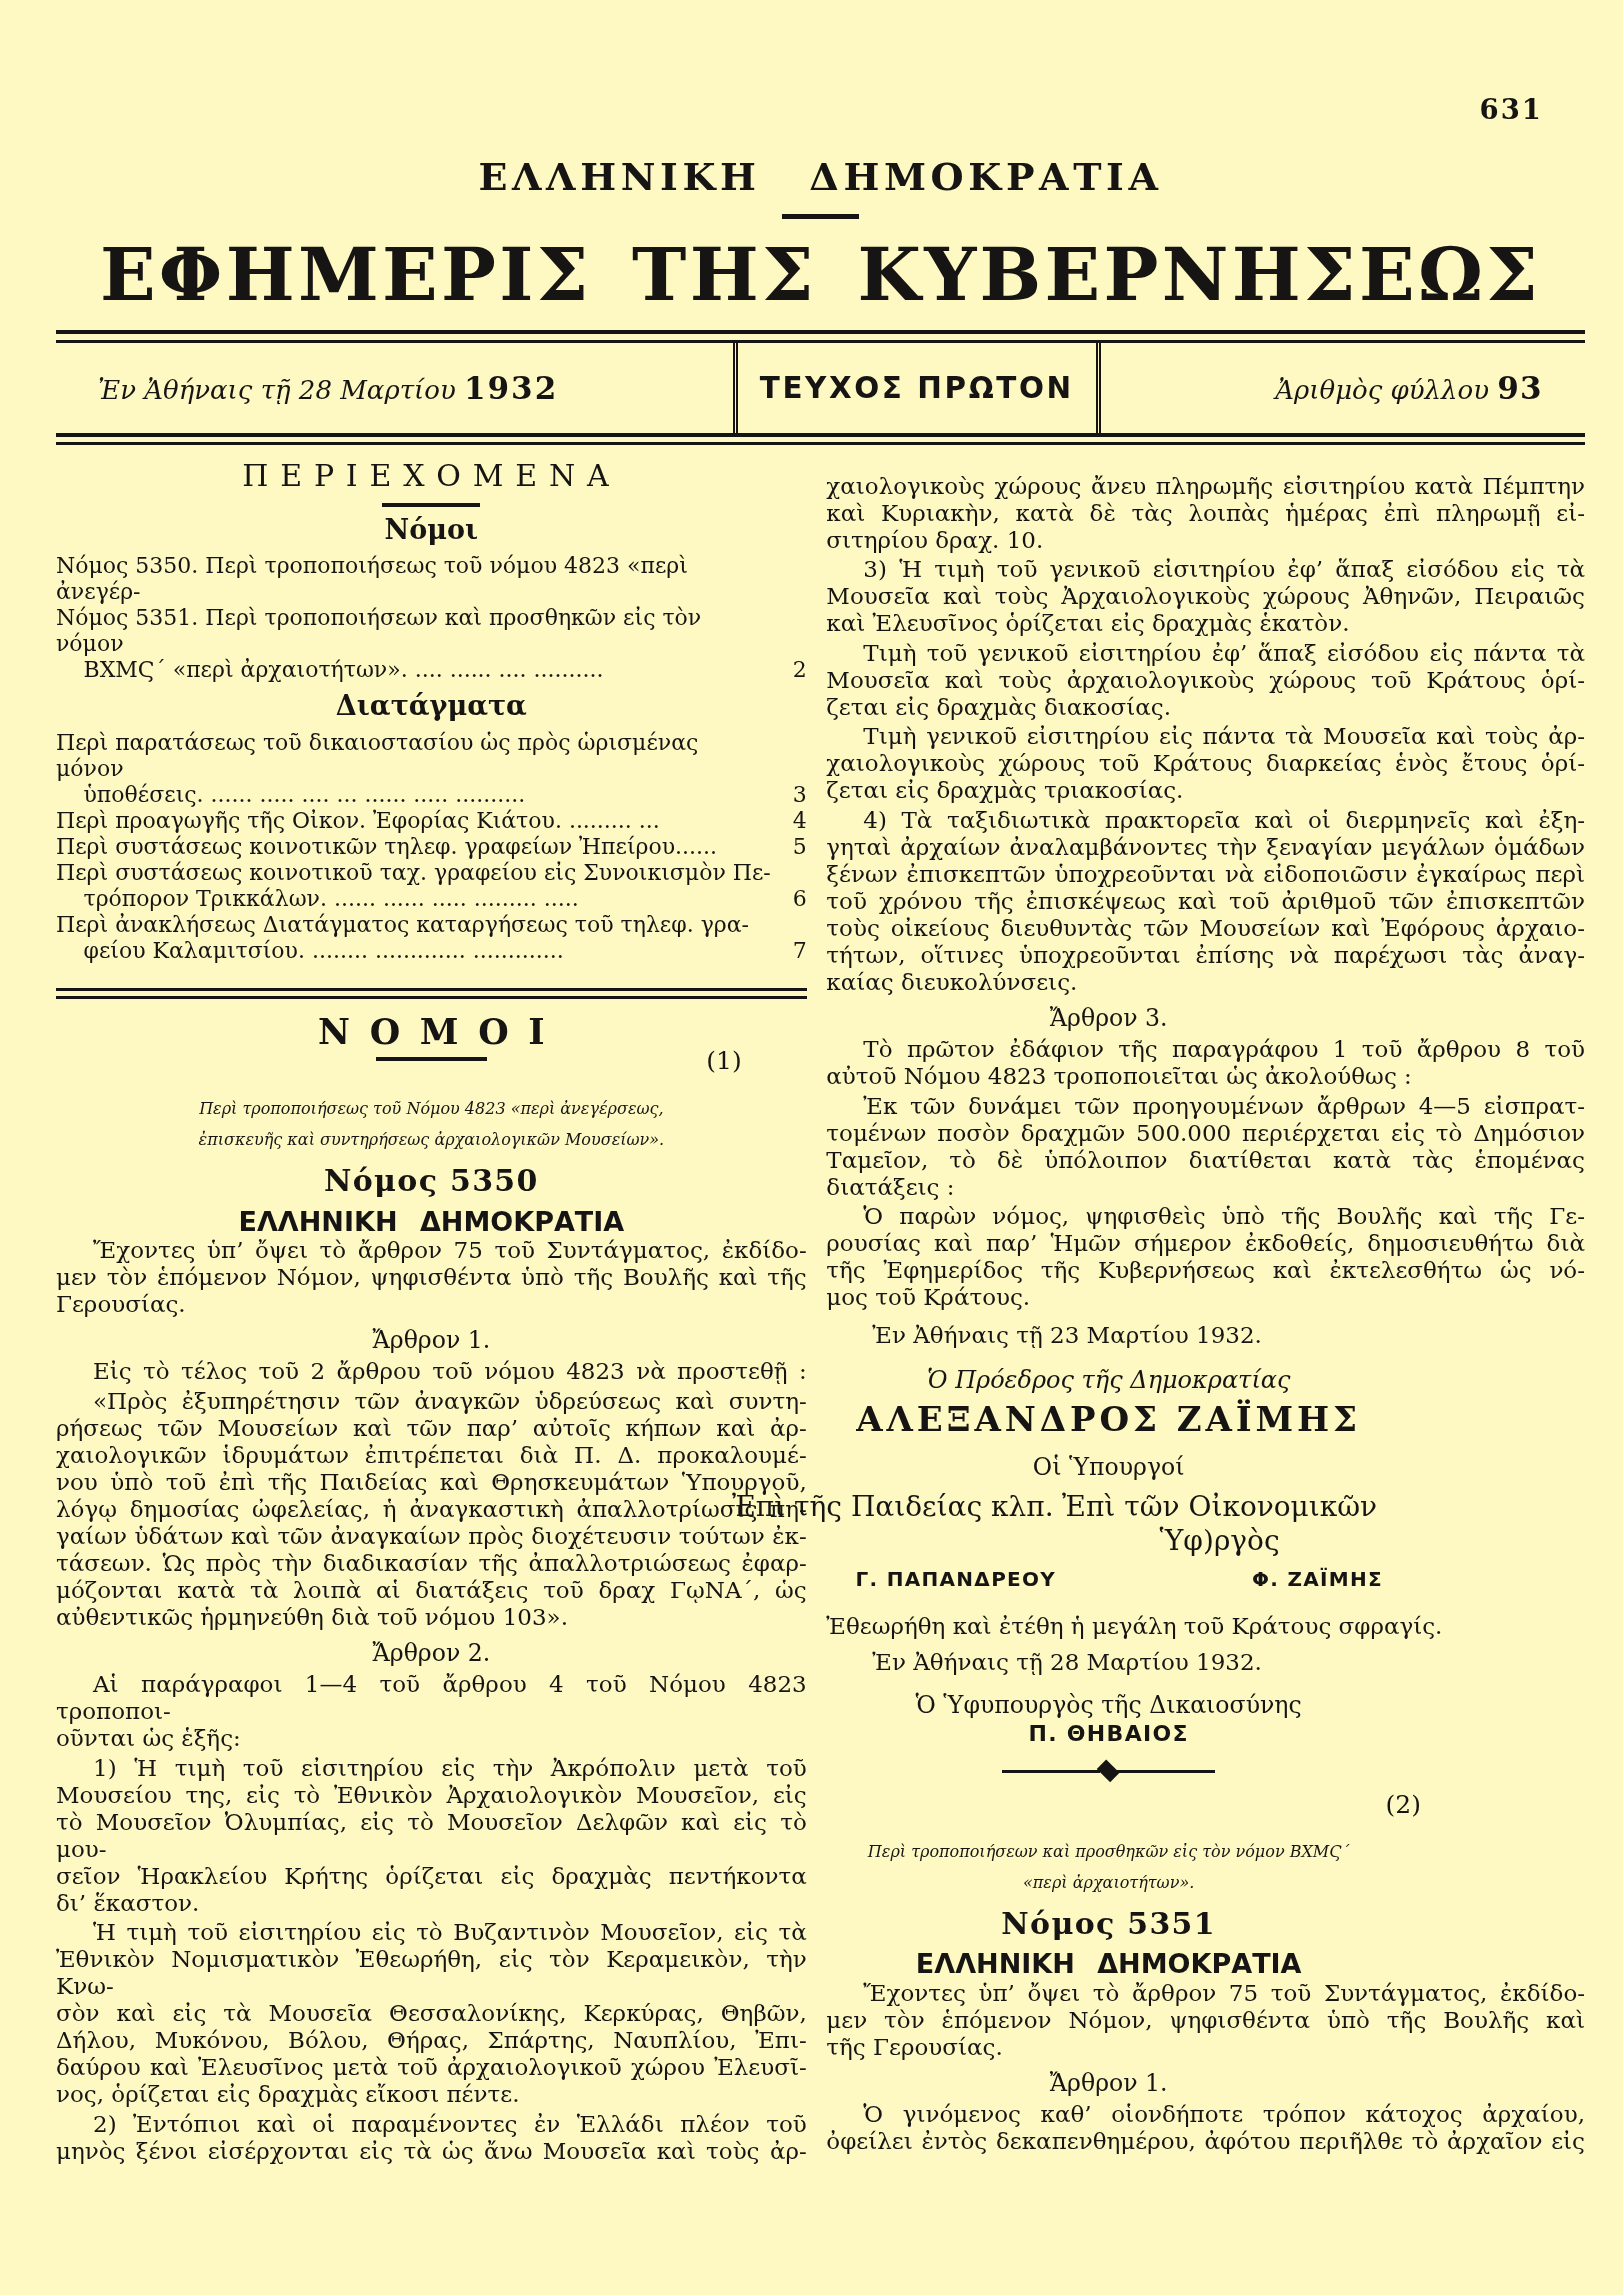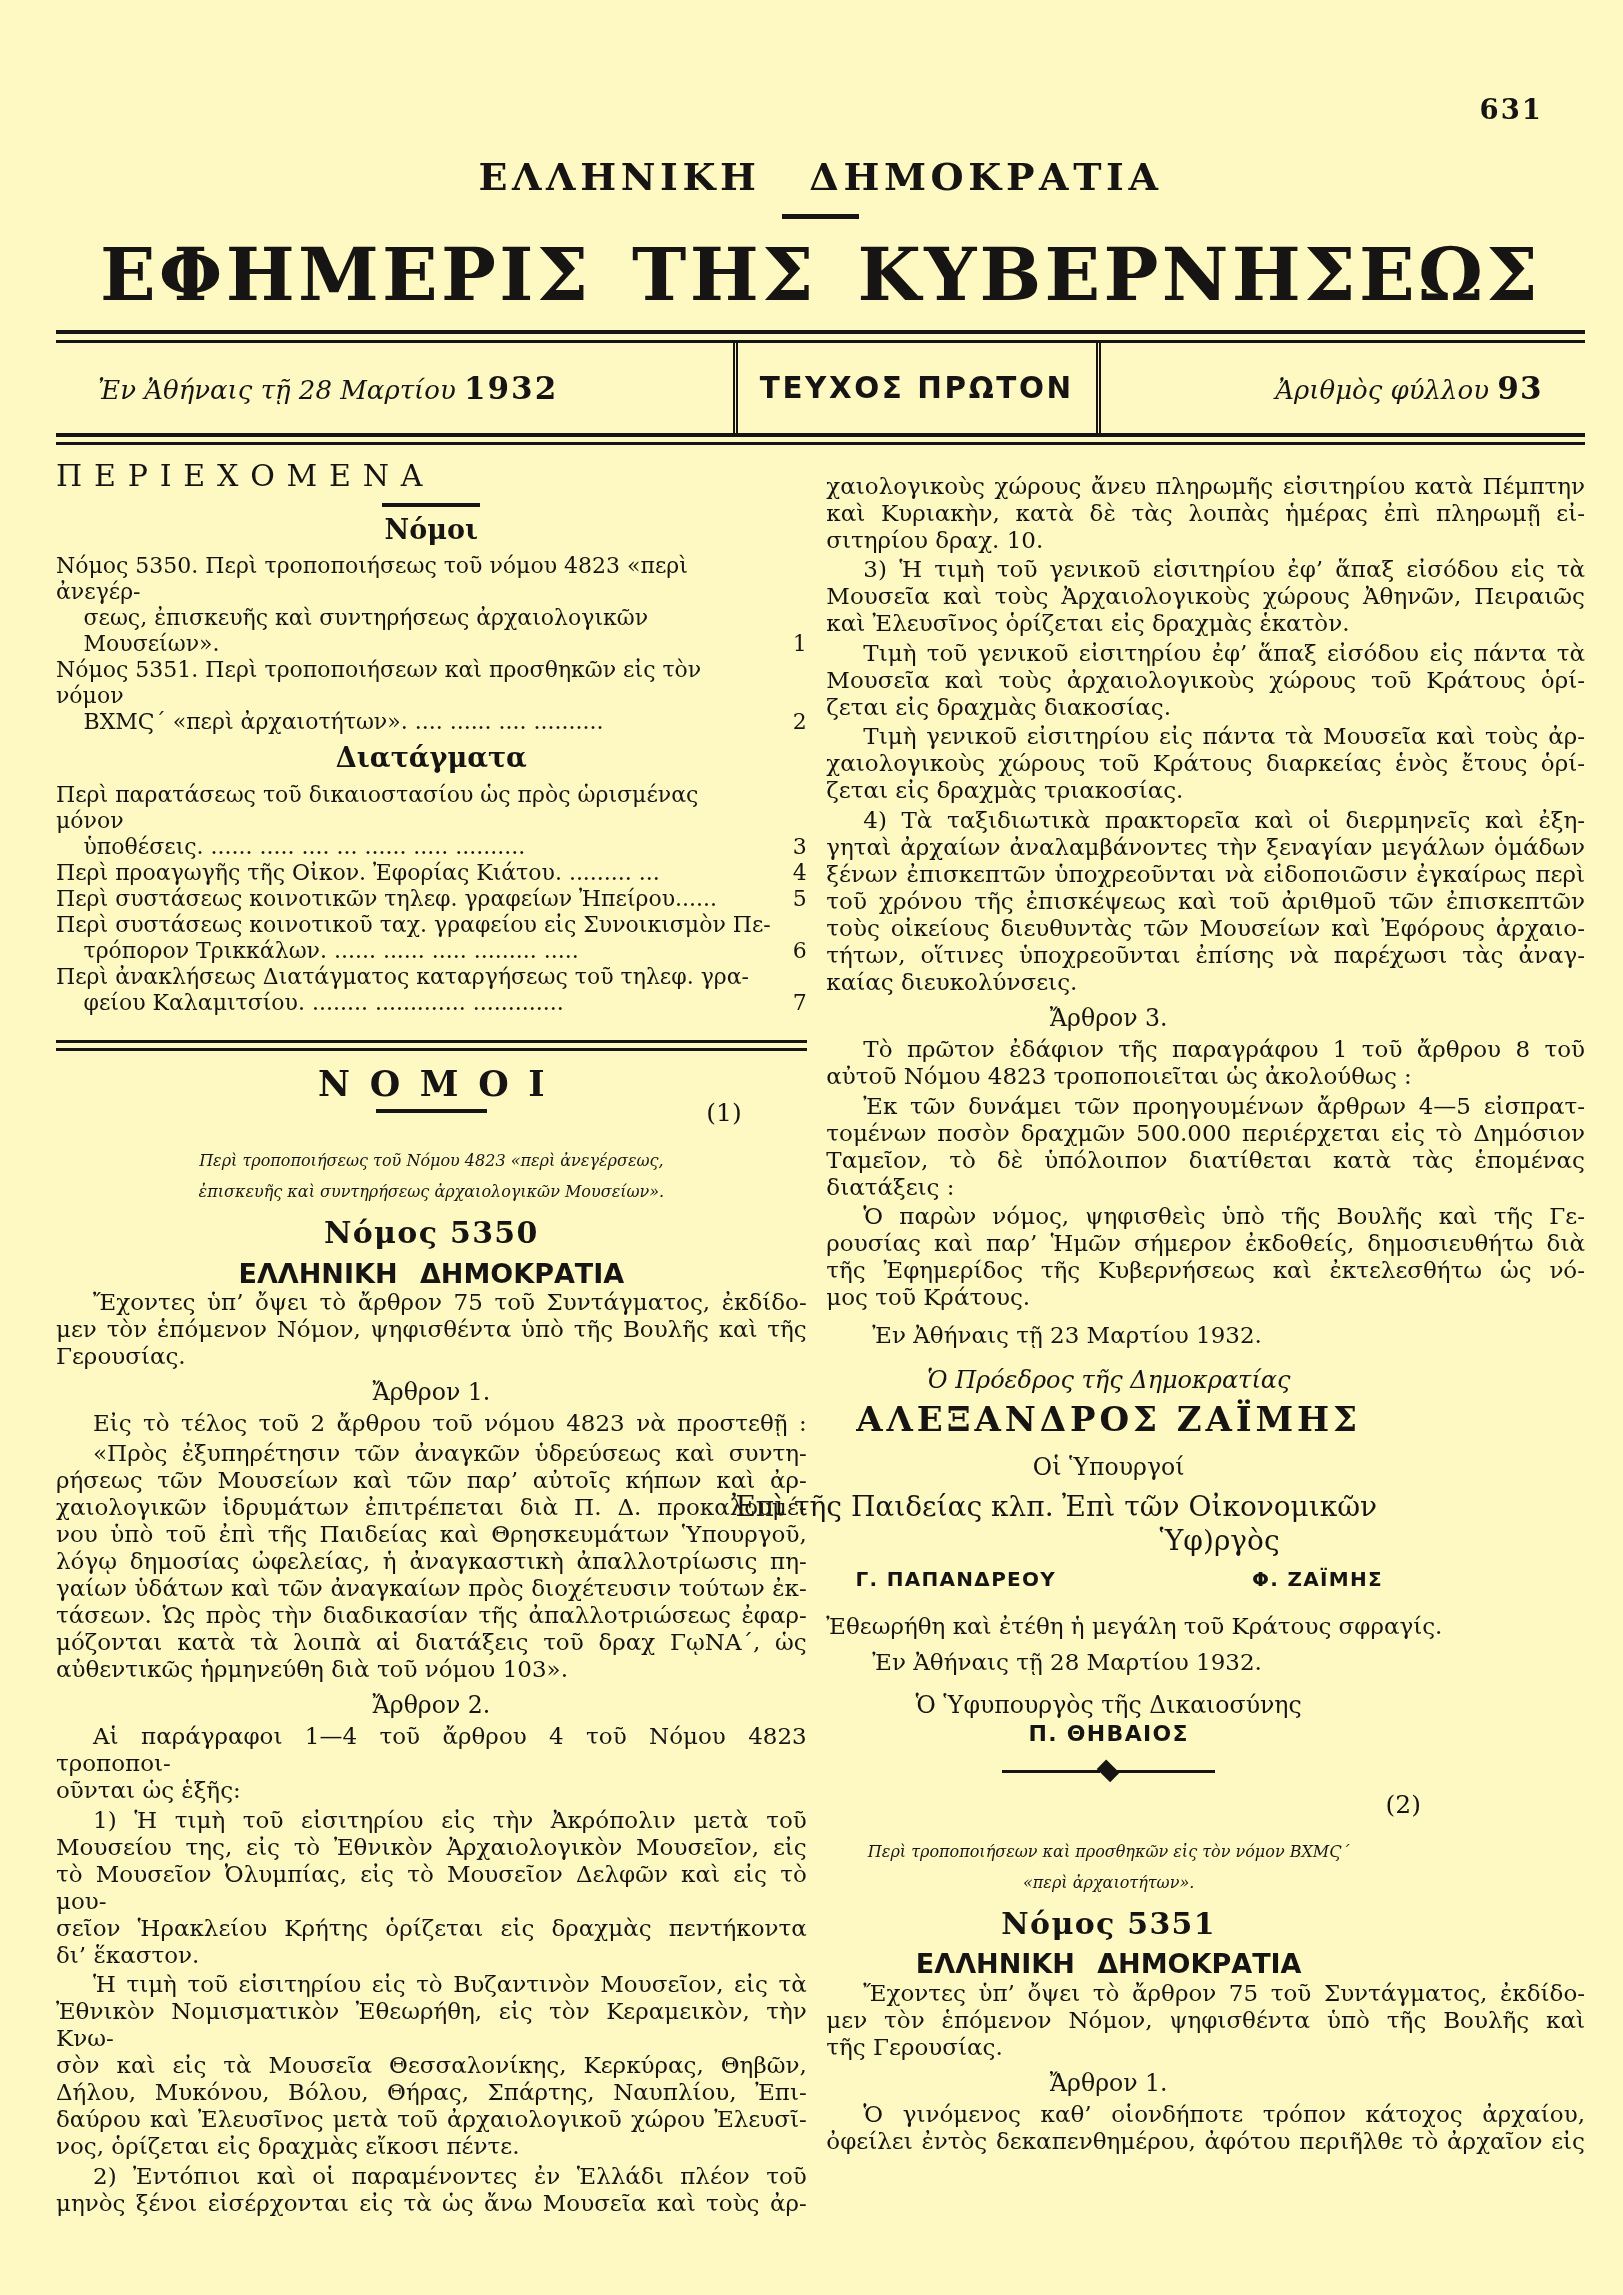--- a/index.html
+++ b/index.html
@@ -26,21 +26,21 @@
   .mast-num{font-style:italic;font-size:26px;}
   .mast-num b{font-style:normal;font-size:31px;letter-spacing:1.3px;}
   
   .cols{display:flex;margin-top:15.7px;}
   .col{width:756px;}
   .col.right{width:764px;margin-left:19.6px;padding-top:9.2px;}
   .tline{font-size:23px;line-height:27px;text-align:justify;text-align-last:justify;}
   .tline-last{text-align-last:left;}
   [data-indent-first] .tline:first-child{text-indent:37px;}
   
-  .toc-title{margin:0;font-size:30px;font-weight:normal;letter-spacing:11.8px;line-height:1;}
+  .toc-title{margin:0;text-align:center;font-size:30px;font-weight:normal;letter-spacing:11.8px;line-height:1;}
   .toc-rule{width:98px;height:3.9px;background:#171513;margin:11.8px auto 0;}
   .toc-sec{margin:9.2px 0 0;text-align:center;font-size:27px;font-weight:bold;line-height:1;}
   .toc-block{margin-top:10.5px;}
   .toc-line{position:relative;font-size:22px;line-height:26px;padding-right:34px;}
   .toc-line.ind{padding-left:27.5px;}
   .toc-pg{position:absolute;right:0;bottom:0;}
   
   .rule2{margin-top:23.6px;}
   .rule2 .bar{height:3.3px;}
   .rule2 .bar + .bar{margin-top:5.2px;}
@@ -112,21 +112,20 @@
   <div class="cols">
 
     <div class="col left">
 
       <h3 class="toc-title">ΠΕΡΙΕΧΟΜΕΝΑ</h3>
       <div class="toc-rule"></div>
 
       <h4 class="toc-sec">Νόμοι</h4>
       <div class="toc-block">
           <div class="toc-line">Νόμος 5350. Περὶ τροποποιήσεως τοῦ νόμου 4823 «περὶ ἀνεγέρ-</div>
-          <div class="toc-line ind">σεως, ἐπισκευῆς καὶ συντηρήσεως ἀρχαιολογικῶν Μουσείων».<span class="toc-pg">1</span></div>
           <div class="toc-line">Νόμος 5351. Περὶ τροποποιήσεων καὶ προσθηκῶν εἰς τὸν νόμον</div>
           <div class="toc-line ind">ΒΧΜϚ΄ «περὶ ἀρχαιοτήτων». ....  ......  ....  ..........<span class="toc-pg">2</span></div>
         </div>
 
       <h4 class="toc-sec">Διατάγματα</h4>
       <div class="toc-block">
           <div class="toc-line">Περὶ παρατάσεως τοῦ δικαιοστασίου ὡς πρὸς ὡρισμένας μόνον</div>
           <div class="toc-line ind">ὑποθέσεις. ......  .....  ....  ...  ......  .....  ..........<span class="toc-pg">3</span></div>
           <div class="toc-line">Περὶ προαγωγῆς τῆς Οἰκον. Ἐφορίας Κιάτου. .........  ...<span class="toc-pg">4</span></div>
           <div class="toc-line">Περὶ συστάσεως κοινοτικῶν τηλεφ. γραφείων Ἠπείρου......<span class="toc-pg">5</span></div>

